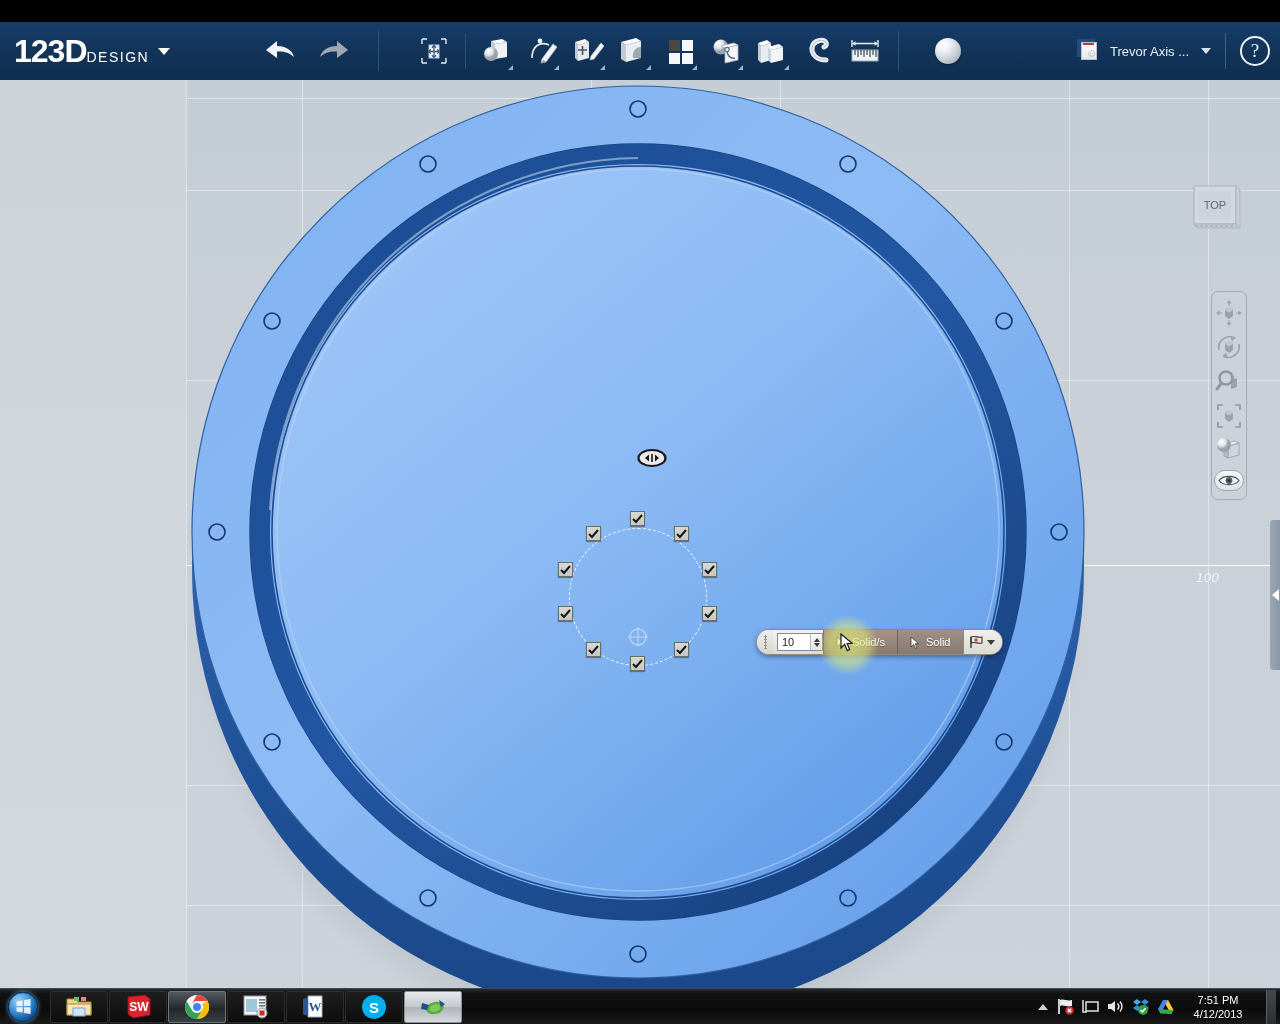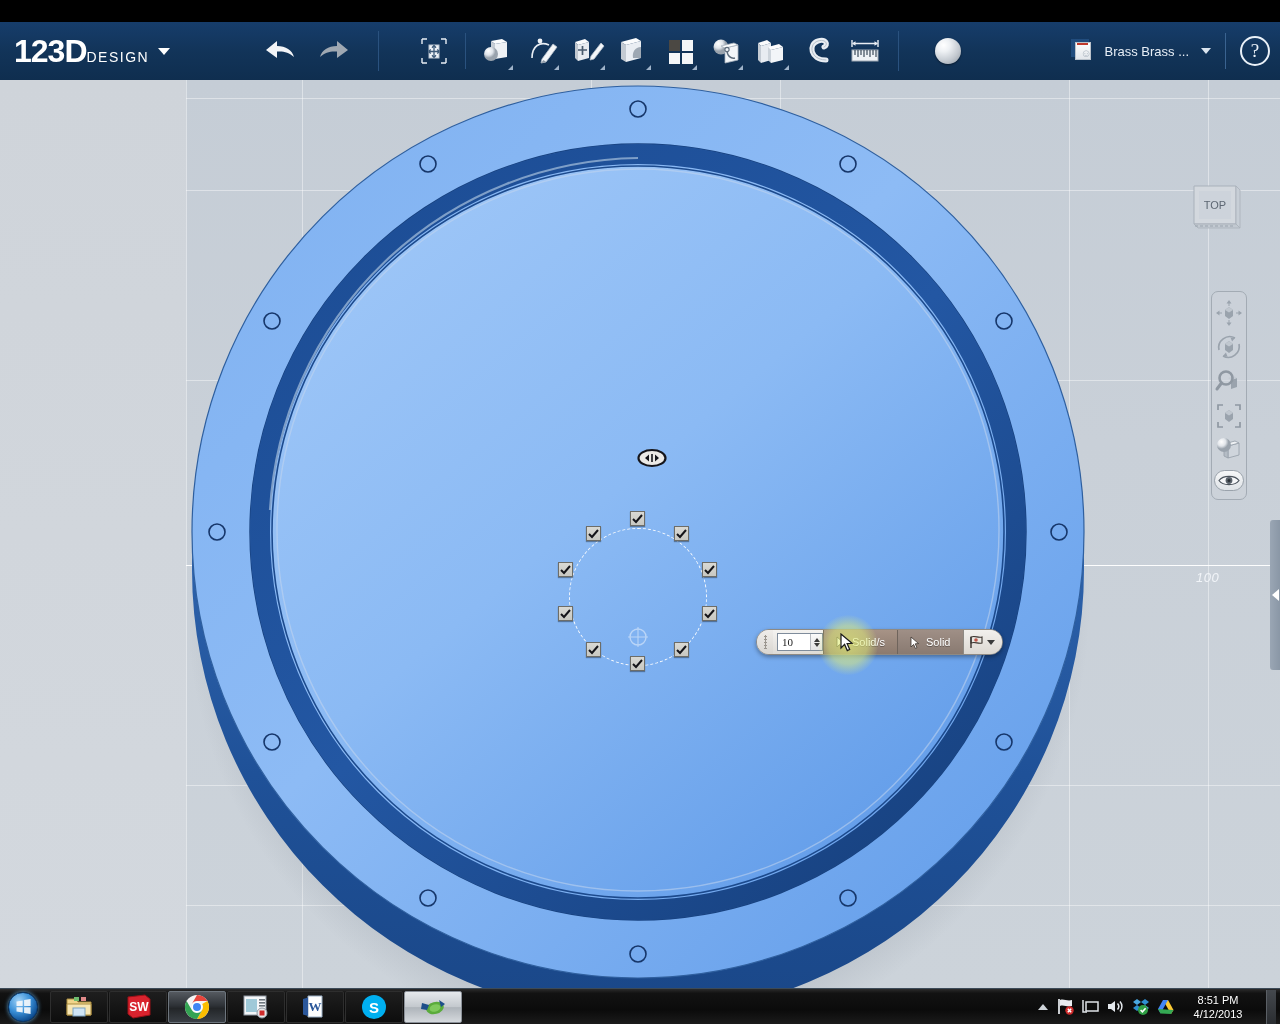--- a/index.html
+++ b/index.html
@@ -188,21 +188,21 @@
   .mtb-grip .dots { width: 3px; height: 14px;
     background-image: radial-gradient(circle, #9b968f 1px, transparent 1.2px);
     background-size: 3px 3px; }
   .mtb-num {
     display: flex; align-items: center;
     background: #fff; border: 1px solid #7f8c9b; margin: 3px 0 3px 4px;
     height: 18px; width: 46px; padding-left: 4px;
   }
   .mtb-num input {
     border: 0; outline: 0; width: 28px; font-size: 11px; color: #1b1b1b;
-    font-family: Liberation Serif, serif; background: transparent;
+    font-family: Liberation Sans, sans-serif; background: transparent;
   }
   .mtb-spin { width: 12px; height: 16px; display: flex; flex-direction: column;
     justify-content: center; align-items: center; cursor: pointer;
     background: linear-gradient(to bottom, #fafafa, #e3e3e3); border-left: 1px solid #b9bcc1; }
   .mtb-spin i { display: block; width: 0; height: 0; border-left: 3px solid transparent;
     border-right: 3px solid transparent; }
   .mtb-spin i.up { border-bottom: 4px solid #3b3b3b; margin-bottom: 1px; }
   .mtb-spin i.dn { border-top: 4px solid #3b3b3b; }
   .mtb-btn {
     display: flex; align-items: center; gap: 6px; padding: 0 12px;
@@ -451,21 +451,21 @@
 
     <div class="sphere-btn"></div>
 
     <div class="account">
       <div class="avatar">
         <span class="pg"></span>
           <span class="pg2"></span>
           <span class="pl"></span>
           <span class="fig">☺</span>
       </div>
-      <span class="acct-name">Brass Brass ...</span>
+      <span class="acct-name">Trevor Axis ...</span>
       <span class="acct-caret"></span>
       <span class="acct-sep"></span>
       <span class="helpbtn">?</span>
     </div>
   </div>
 
   <div class="canvas">
     <div class="canvas-left-strip"></div>
 
     <div class="grid-area">
@@ -853,20 +853,20 @@
         </svg>
       </span>
       <span class="tray-ic">
         <svg width="17" height="16" viewBox="0 0 17 16">
           <path d="M6 1 L11 1 L16.5 11 L14 15 Z" fill="#fcc934"></path>
           <path d="M6 1 L1 10 L3.5 14.5 L11 1 Z" fill="#4285f4"></path>
           <path d="M1 10 L16.5 11 L14 15 L3.5 14.5 Z" fill="#34a853"></path>
         </svg>
       </span>
       <div class="clock">
-        <span>8:51 PM</span>
+        <span>7:51 PM</span>
         <span>4/12/2013</span>
       </div>
       <div class="showdesk"></div>
     </div>
   </div>
 
 </div>
 
 </body></html>

